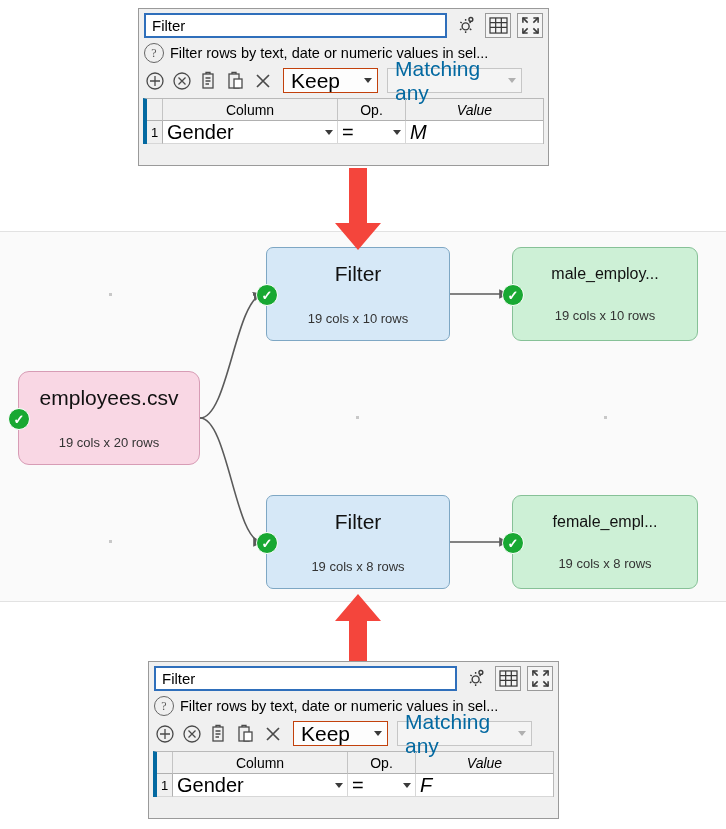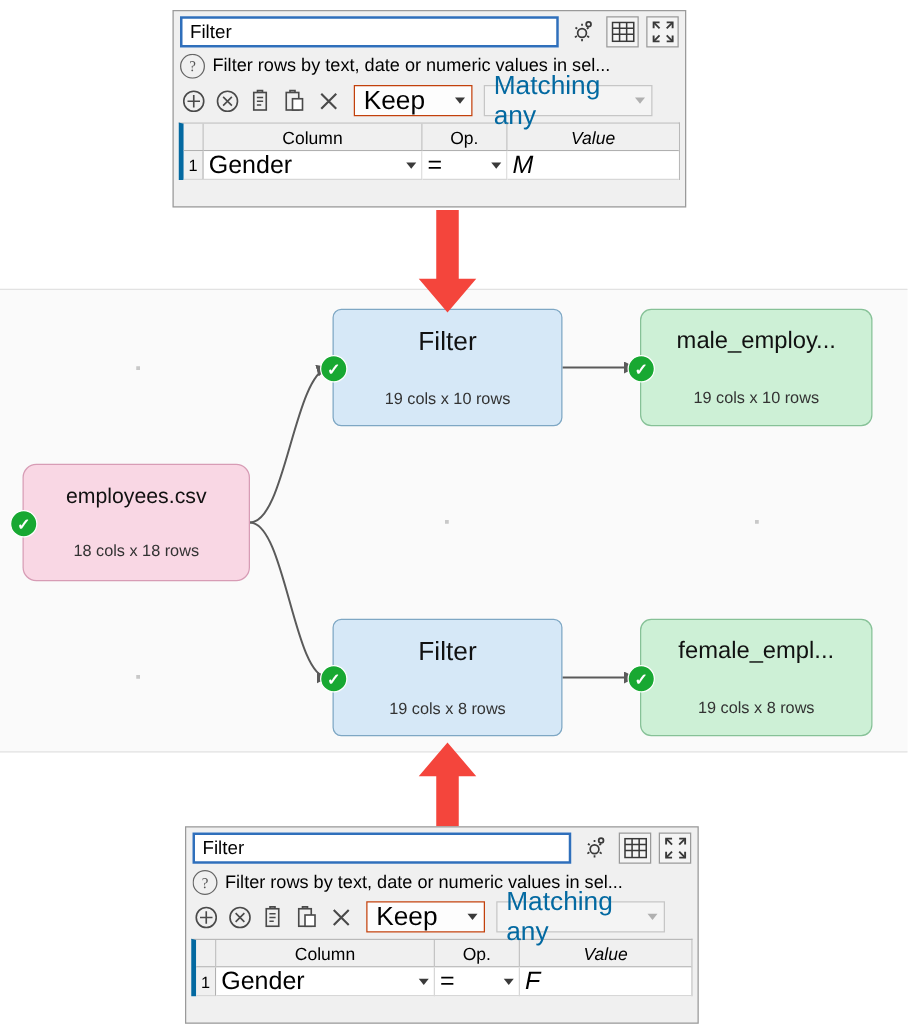--- a/index.html
+++ b/index.html
@@ -205,27 +205,27 @@
   .node-filter {
     background: #d6e8f7;
     border: 1px solid #7ea7c4;
   }
   .node-filter .title { font-size: 21px; }
   .node-green {
     background: #cdf0d6;
     border: 1px solid #86c197;
     border-radius: 9px;
   }
-  .node-green .title { font-size: 19px; }
+  .node-green .title { font-size: 16px; }
   .node-pink {
     background: #f9d7e4;
     border: 1px solid #d79cb5;
     border-radius: 11px;
   }
-  .node-pink .title { font-size: 17px; }
+  .node-pink .title { font-size: 21px; }
 
   .check {
     position: absolute;
     left: -11px;
     top: 50%;
     margin-top: -10px;
     width: 20px; height: 20px;
     border-radius: 50%;
     background: #18a832;
     color: #fff;
@@ -353,21 +353,21 @@
     </defs>
     <path d="M200,186 C228,186 235,70 262,62" stroke="#5a5a5a" stroke-width="1.6" fill="none" marker-end="url(#ah)"></path>
     <path d="M200,186 C228,186 235,310 262,310" stroke="#5a5a5a" stroke-width="1.6" fill="none" marker-end="url(#ah)"></path>
     <path d="M450,62 L508,62" stroke="#5a5a5a" stroke-width="1.6" fill="none" marker-end="url(#ah)"></path>
     <path d="M450,310 L508,310" stroke="#5a5a5a" stroke-width="1.6" fill="none" marker-end="url(#ah)"></path>
   </svg>
 
   <div class="node node-pink" style="left:18px; top:139px; width:182px; height:94px;">
     <div class="check">✓</div>
     <div class="title">employees.csv</div>
-    <div class="sub">18 cols x 18 rows</div>
+    <div class="sub">19 cols x 20 rows</div>
   </div>
 
   <div class="node node-filter" style="left:266px; top:15px; width:184px; height:94px;">
     <div class="check">✓</div>
     <div class="title">Filter</div>
     <div class="sub">19 cols x 10 rows</div>
   </div>
 
   <div class="node node-filter" style="left:266px; top:263px; width:184px; height:94px;">
     <div class="check">✓</div>

